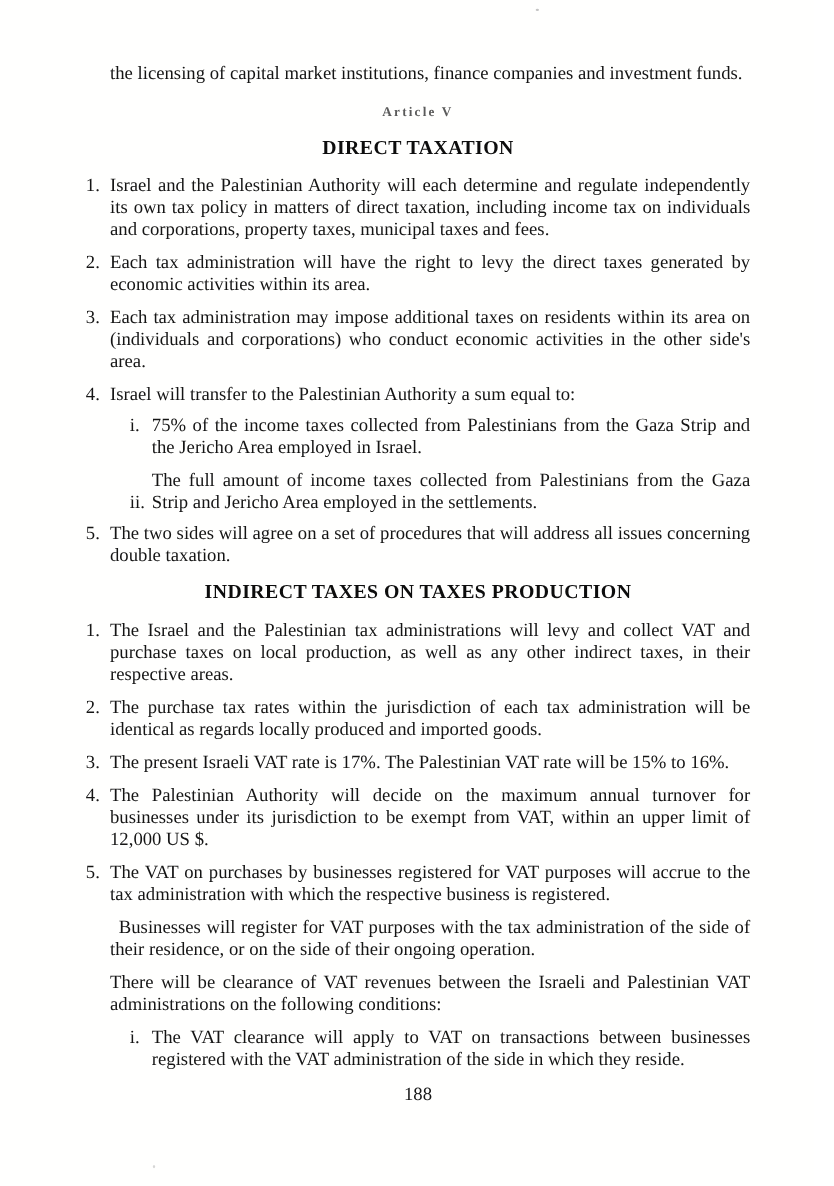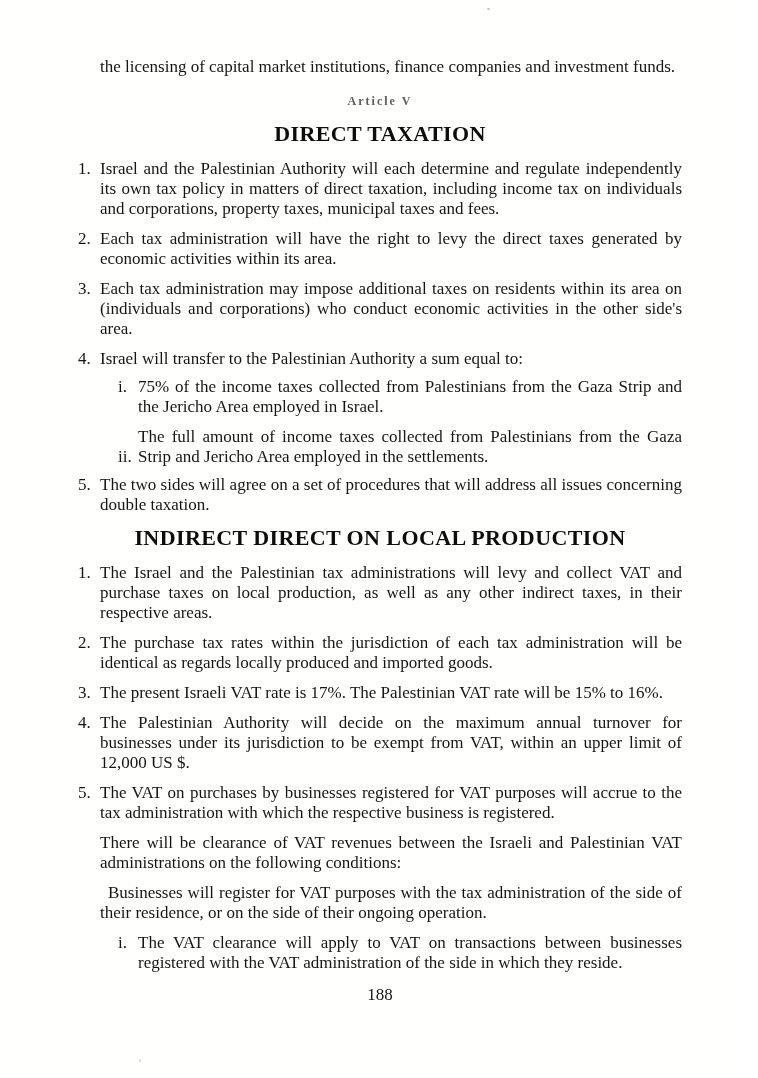--- a/index.html
+++ b/index.html
@@ -33,21 +33,21 @@
     font-size: 12px;
     letter-spacing: 2px;
     color: #2e2e2e;
     opacity: 0.78;
     filter: blur(0.5px);
   }
   .section-heading {
     margin: 0 0 14px 0;
     text-align: center;
     font-weight: 700;
-    font-size: 22px;
+    font-size: 18px;
     line-height: 22px;
     letter-spacing: 0.4px;
     color: #0d0d0d;
   }
   .list-item {
     display: flex;
     margin: 0 0 10px 0;
   }
   .list-item .marker {
     flex: 0 0 22px;
@@ -132,21 +132,21 @@
       <span class="marker">ii.</span>
       <span class="item-text">The full amount of income taxes collected from Palestinians from the Gaza Strip and Jericho Area employed in the settlements.</span>
     </div>
 
     <div class="list-item wide">
       <span class="marker">5.</span>
       <span class="item-text">The two sides will agree on a set of procedures that will address all issues concerning double taxation.</span>
     </div>
 
 
-    <h1 class="section-heading">INDIRECT DIRECT ON LOCAL PRODUCTION</h1>
+    <h1 class="section-heading">INDIRECT TAXES ON TAXES PRODUCTION</h1>
 
     <div class="list-item">
       <span class="marker">1.</span>
       <span class="item-text">The Israel and the Palestinian tax administrations will levy and collect VAT and purchase taxes on local production, as well as any other indirect taxes, in their respective areas.</span>
     </div>
 
     <div class="list-item">
       <span class="marker">2.</span>
       <span class="item-text">The purchase tax rates within the jurisdiction of each tax administration will be identical as regards locally produced and imported goods.</span>
     </div>
@@ -159,23 +159,23 @@
     <div class="list-item">
       <span class="marker">4.</span>
       <span class="item-text">The Palestinian Authority will decide on the maximum annual turnover for businesses under its jurisdiction to be exempt from VAT, within an upper limit of 12,000 US $.</span>
     </div>
 
     <div class="list-item">
       <span class="marker">5.</span>
       <span class="item-text">The VAT on purchases by businesses registered for VAT purposes will accrue to the tax administration with which the respective business is registered.</span>
     </div>
 
+    <p class="plain-para indented">Businesses will register for VAT purposes with the tax administration of the side of their residence, or on the side of their ongoing operation.</p>
+
     <p class="plain-para">There will be clearance of VAT revenues between the Israeli and Palestinian VAT administrations on the following conditions:</p>
-
-    <p class="plain-para indented">Businesses will register for VAT purposes with the tax administration of the side of their residence, or on the side of their ongoing operation.</p>
 
     <div class="sub-item">
       <span class="marker">i.</span>
       <span class="item-text">The VAT clearance will apply to VAT on transactions between businesses registered with the VAT administration of the side in which they reside.</span>
     </div>
 
     <div class="page-number">188</div>
 
   </div>
 </div>

